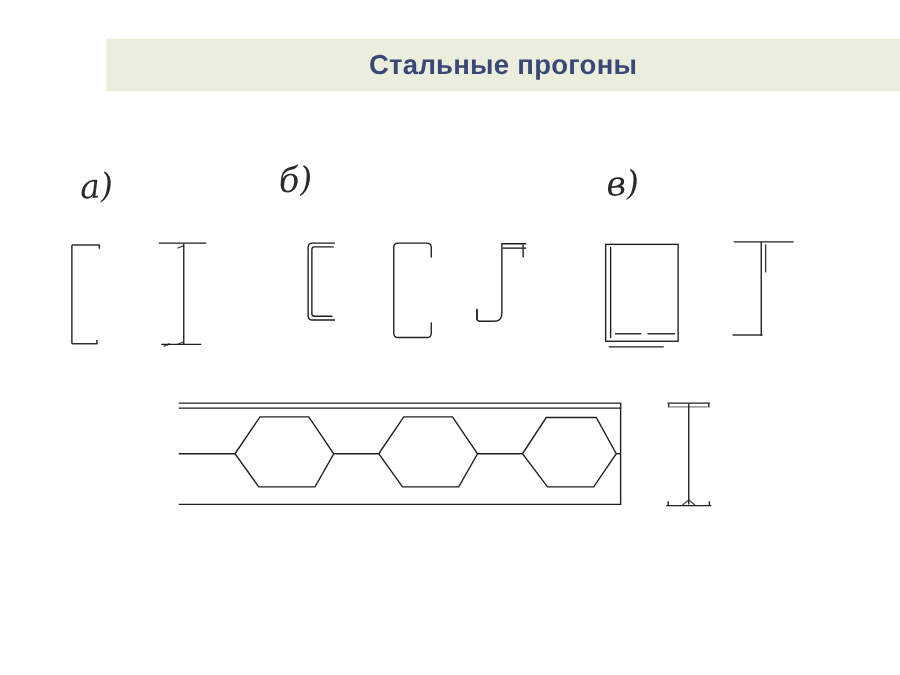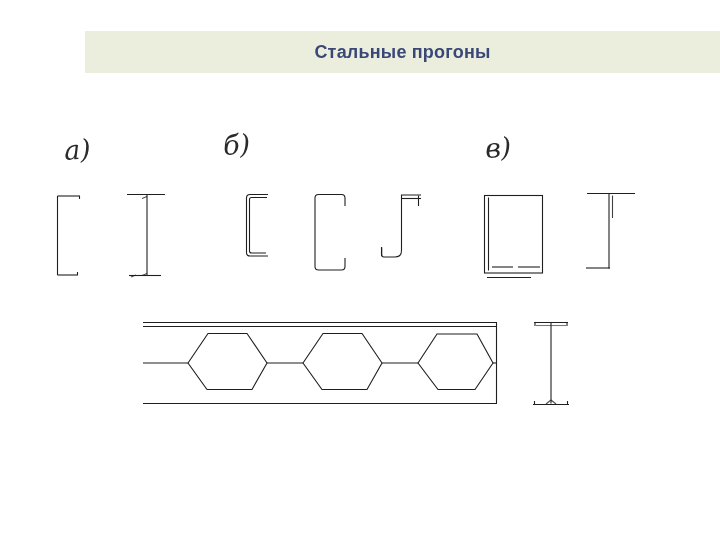--- a/index.html
+++ b/index.html
@@ -11,21 +11,21 @@
   .canvas{
     position:relative;width:720px;height:540px;background:#ffffff;overflow:hidden;
     font-family:"Liberation Sans",sans-serif;
   }
   .title-bar{
     position:absolute;left:85px;top:31px;width:635px;height:42px;
     background:var(--header-bg);
     display:flex;align-items:center;justify-content:center;
   }
   .title-bar h1{
-    margin:0;font-size:18px;font-weight:bold;letter-spacing:0.2px;
+    margin:0;font-size:22px;font-weight:bold;letter-spacing:0.2px;
     color:var(--title-color);
     font-family:"Liberation Sans",sans-serif;
   }
   .fig-label{
     position:absolute;
     font-family:"DejaVu Serif",serif;font-style:italic;
     font-size:27px;color:#2a2a2a;line-height:1;
     transform:rotate(-4deg);
   }
   .label-a{left:64px;top:136px;}

